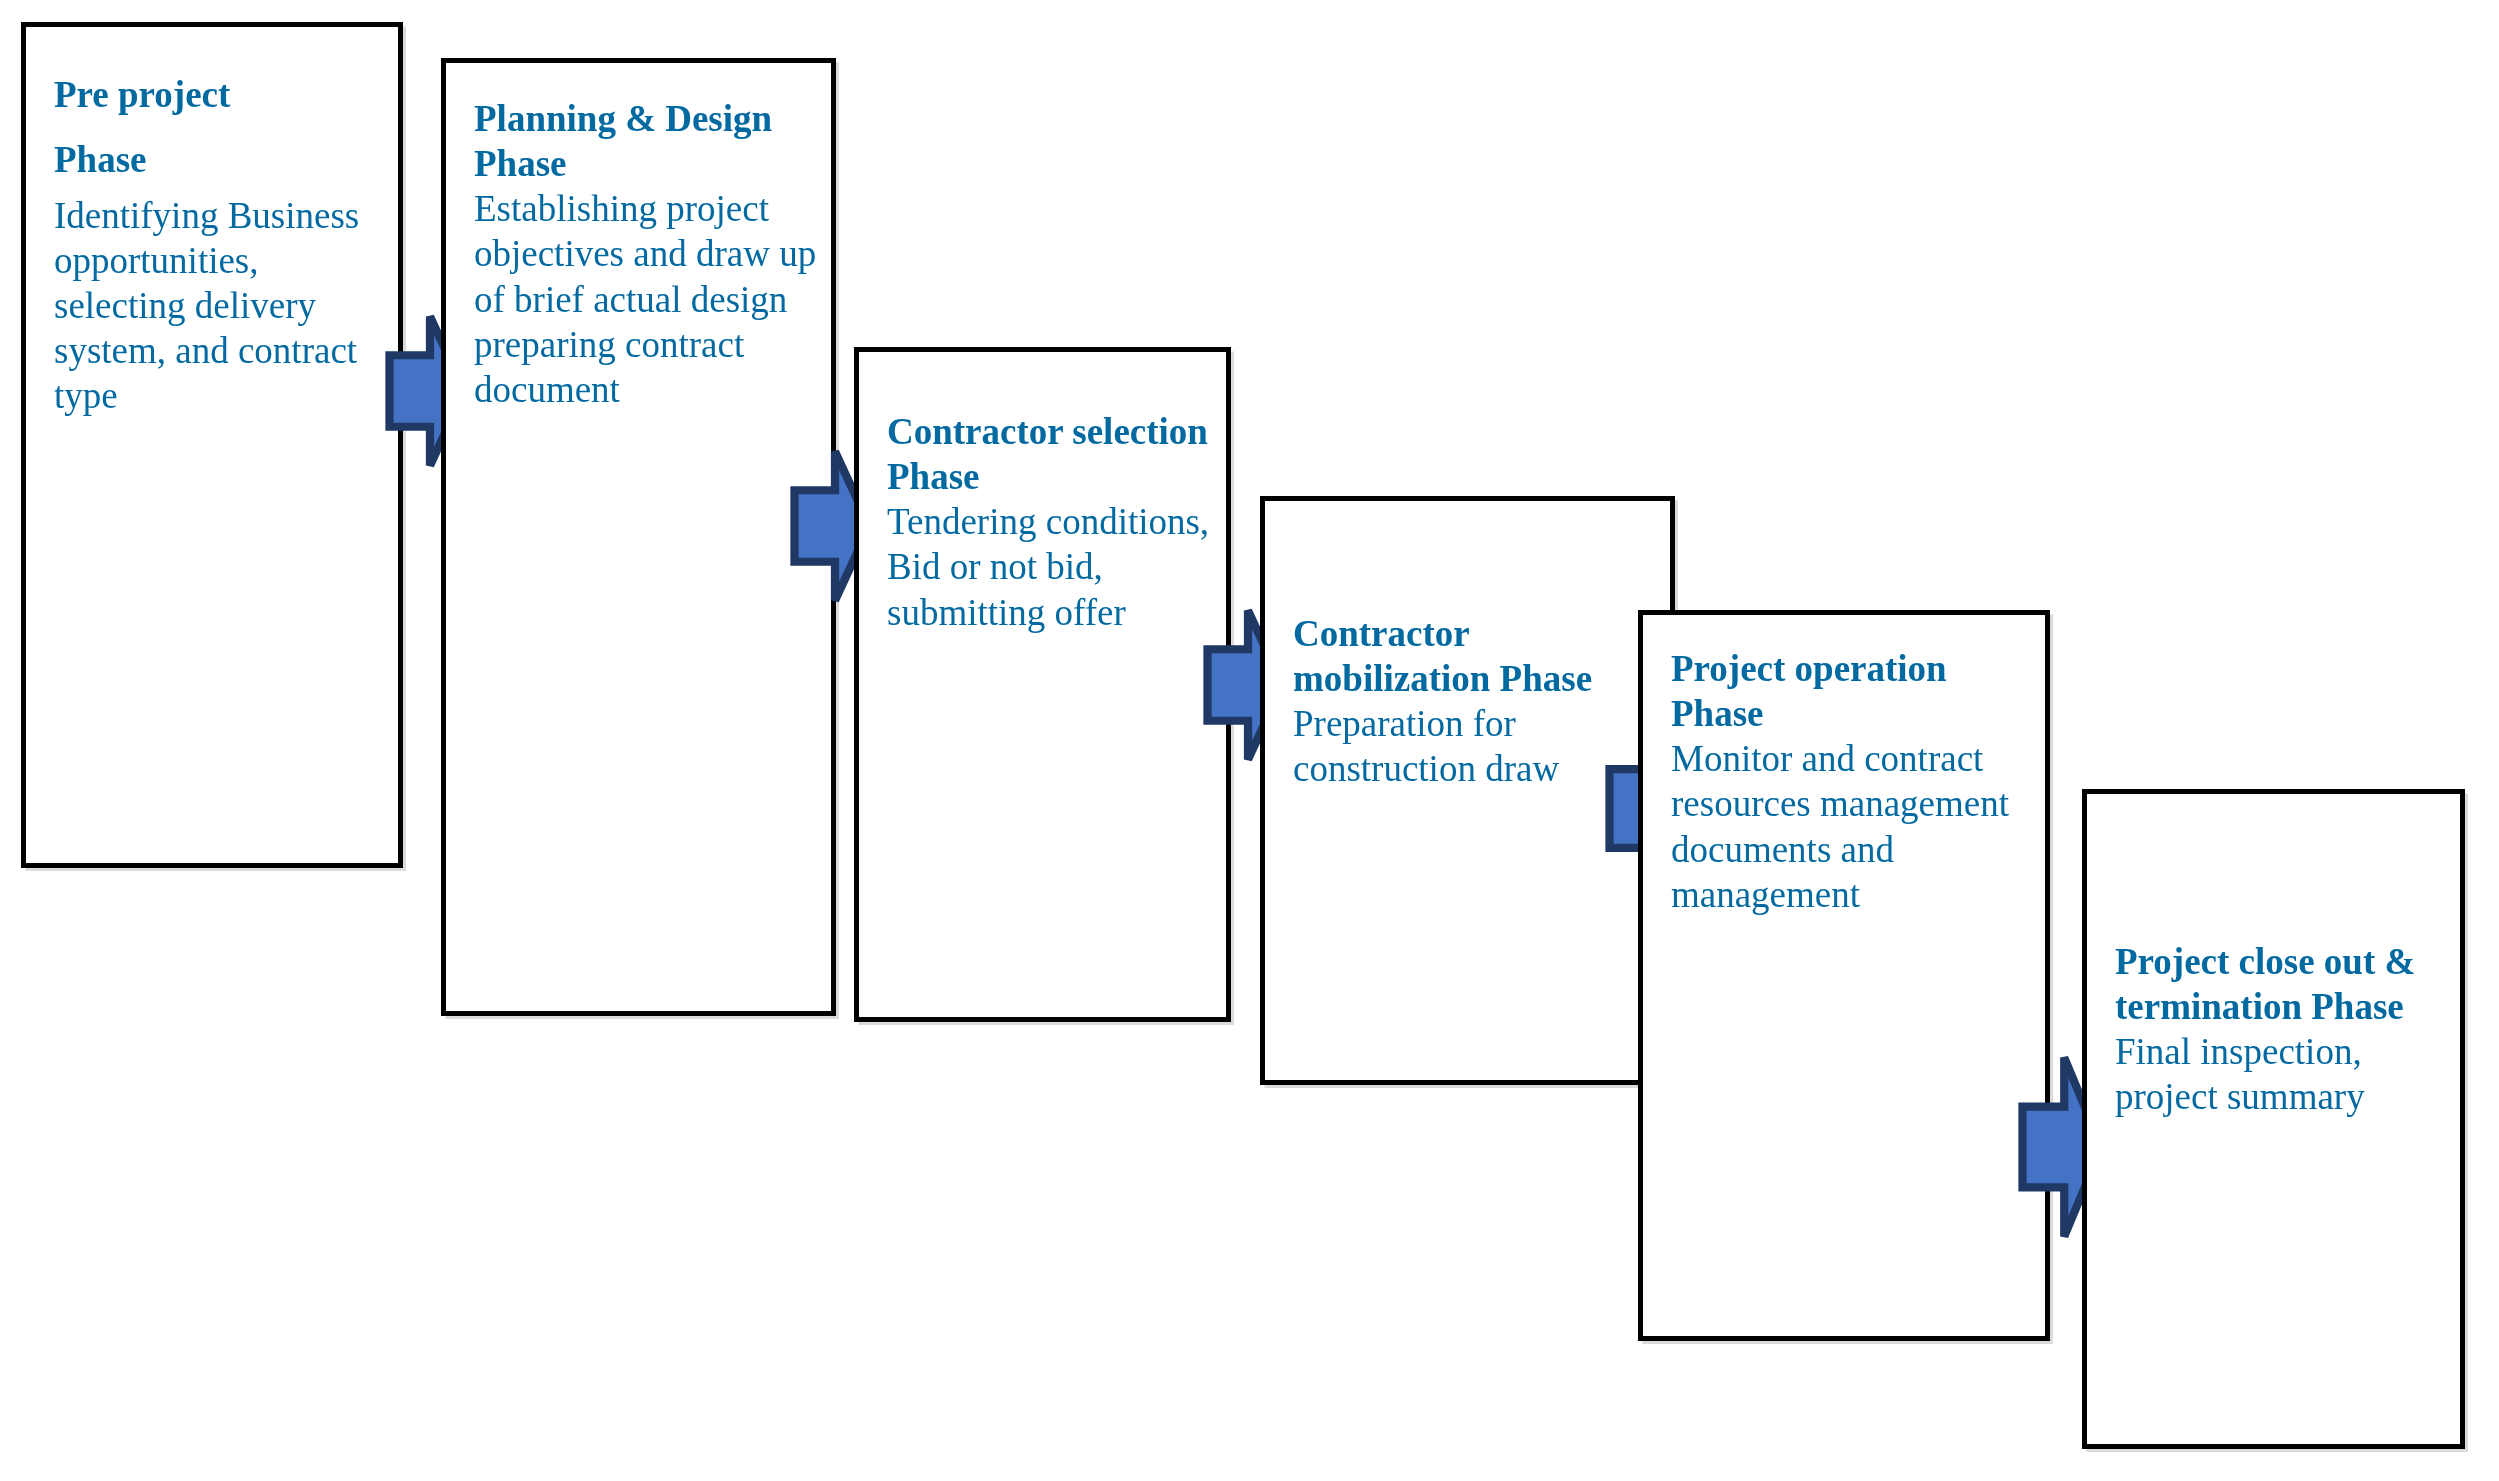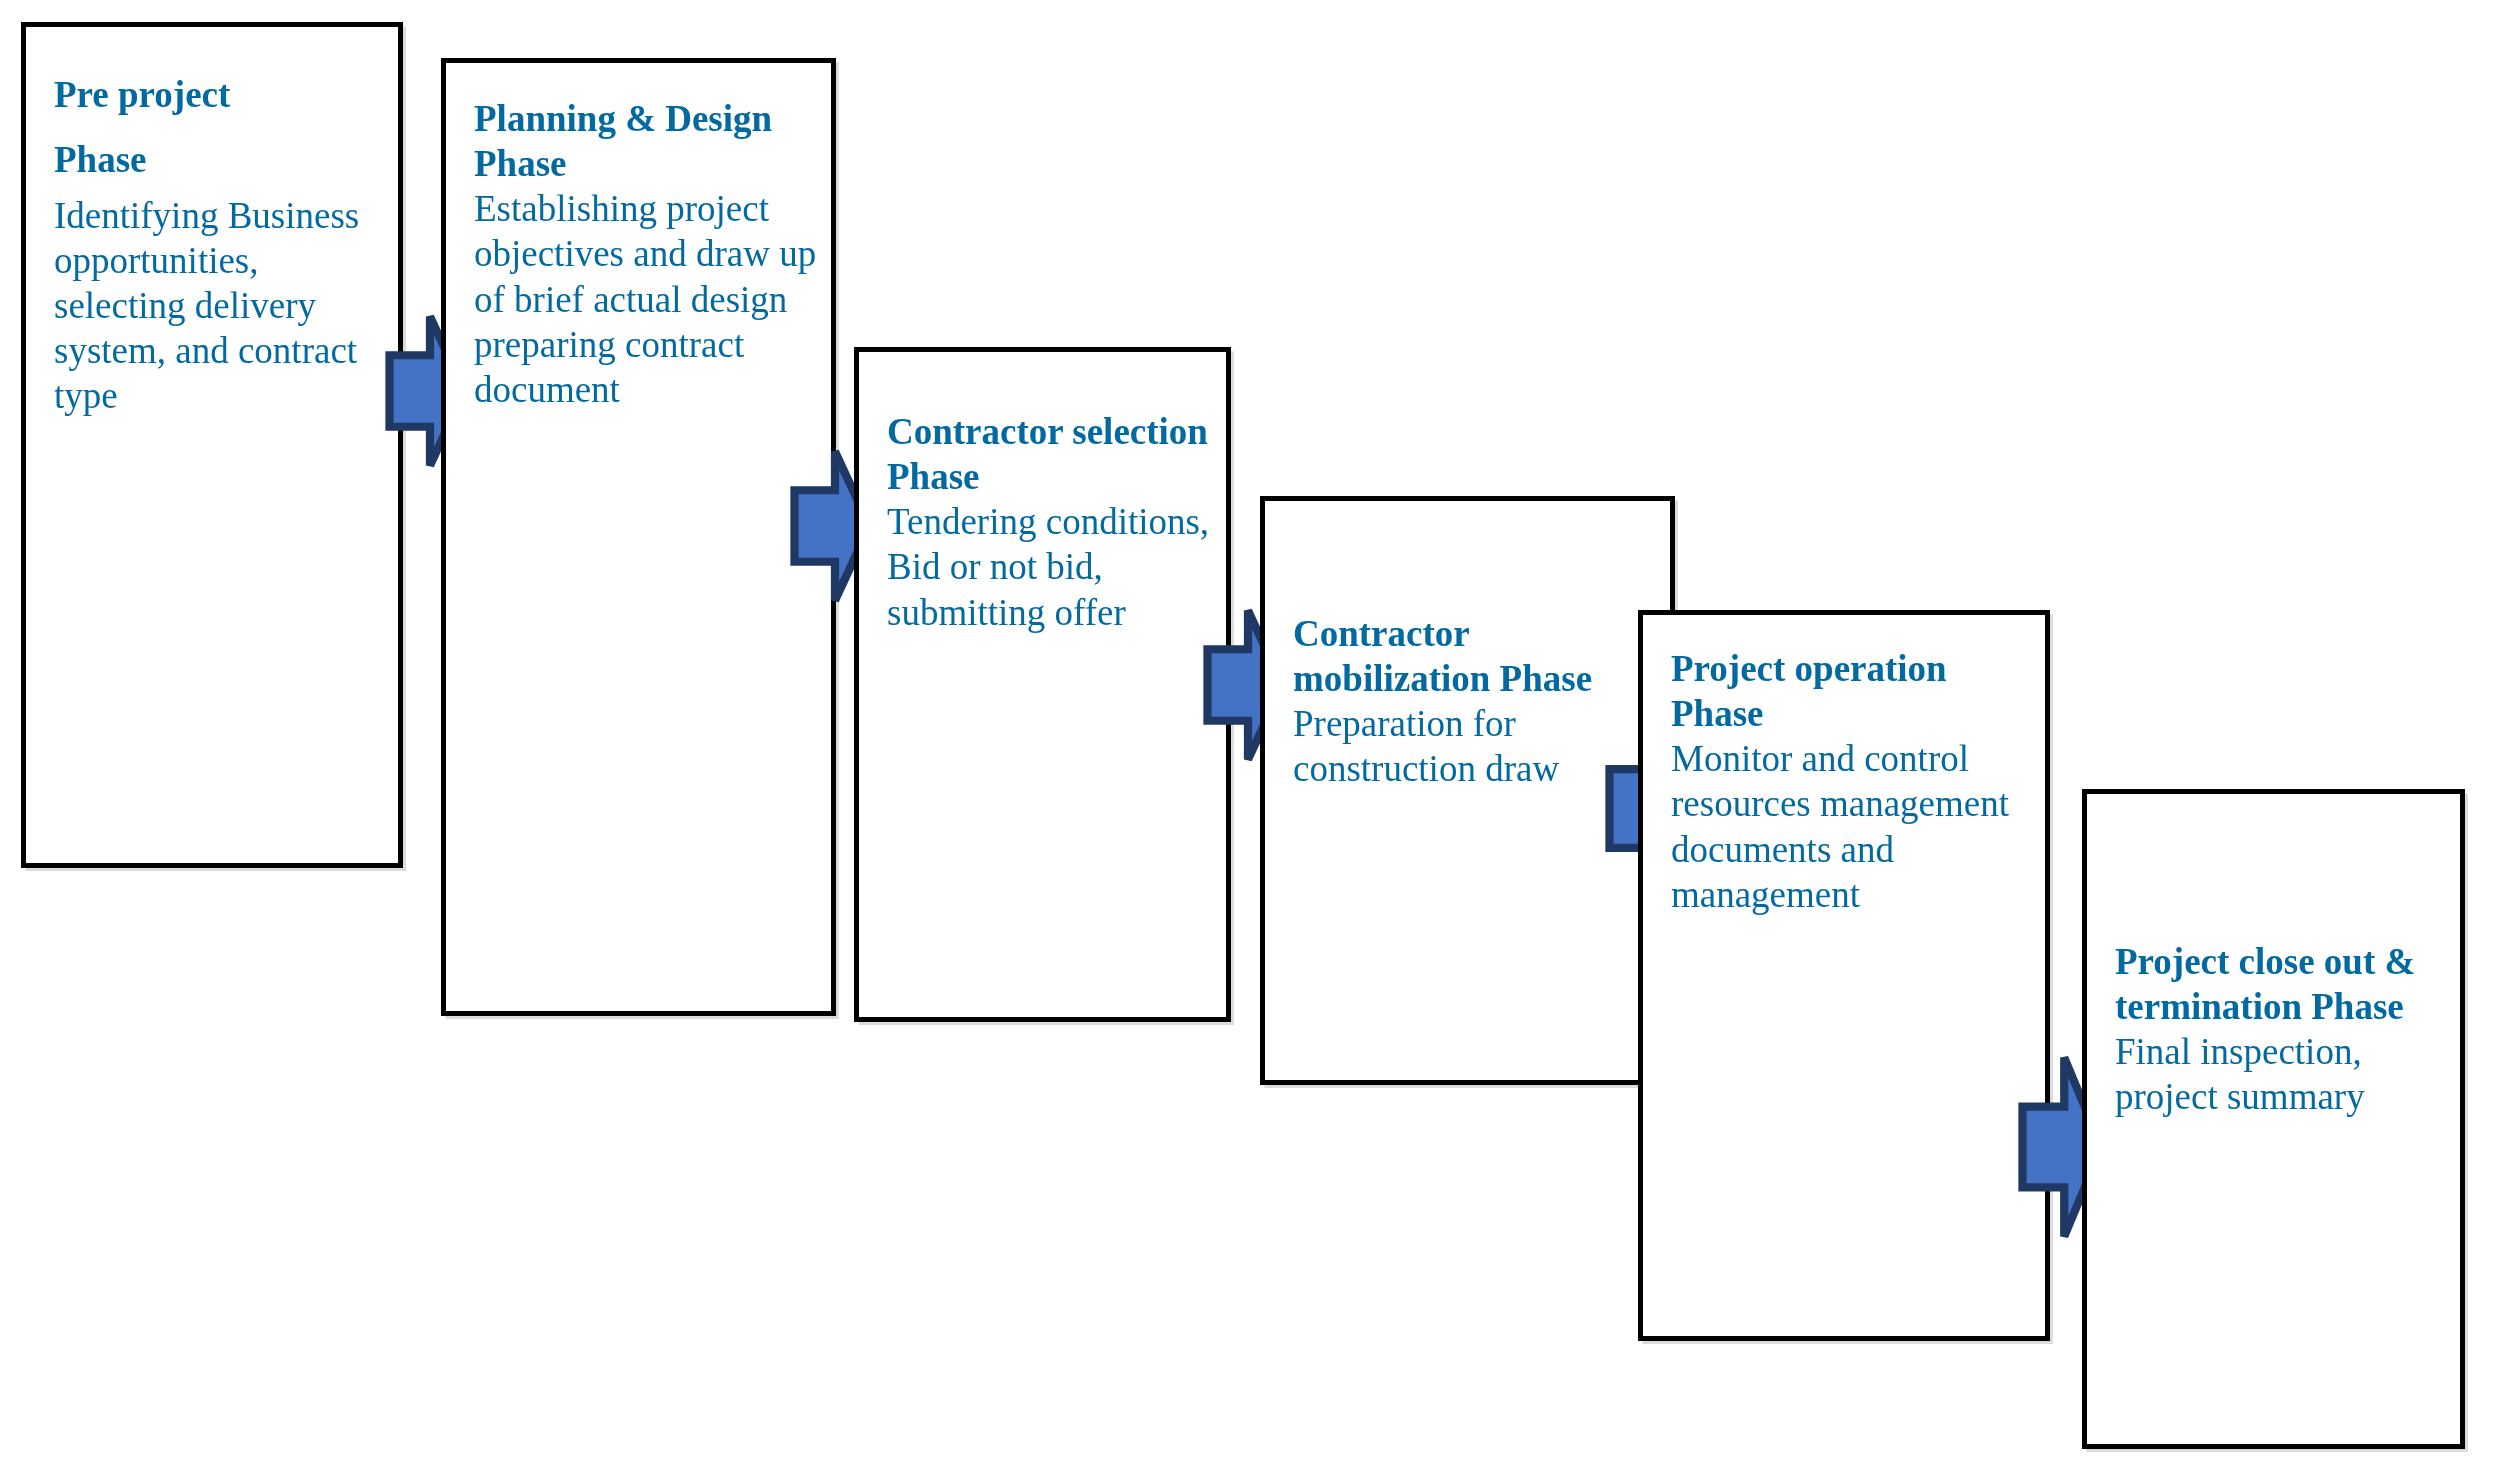--- a/index.html
+++ b/index.html
@@ -114,21 +114,21 @@
 
   <div class="block-arrow" style="left:1605px; top:717px; width:88px; height:183px;">
     <svg viewBox="0 0 118 246" preserveAspectRatio="none">
       <polygon points="6,70 62,70 62,6 112,123 62,240 62,176 6,176" fill="#4472C4" stroke="#1F3864" stroke-width="11" stroke-linejoin="miter"></polygon>
     </svg>
   </div>
 
   <div class="phase-box" style="left:1638px; top:610px; width:412px; height:731px;">
     <div class="phase-text" style="top:31px;">
       <span class="phase-title">Project operation Phase</span>
-      <span class="phase-desc">Monitor and control resources management documents and management</span>
+      <span class="phase-desc">Monitor and contract resources management documents and management</span>
     </div>
   </div>
 
   <div class="block-arrow" style="left:2018px; top:1053px; width:88px; height:188px;">
     <svg viewBox="0 0 118 252" preserveAspectRatio="none">
       <polygon points="6,72 62,72 62,6 112,126 62,246 62,180 6,180" fill="#4472C4" stroke="#1F3864" stroke-width="11" stroke-linejoin="miter"></polygon>
     </svg>
   </div>
 
   <div class="phase-box" style="left:2082px; top:789px; width:383px; height:660px;">

